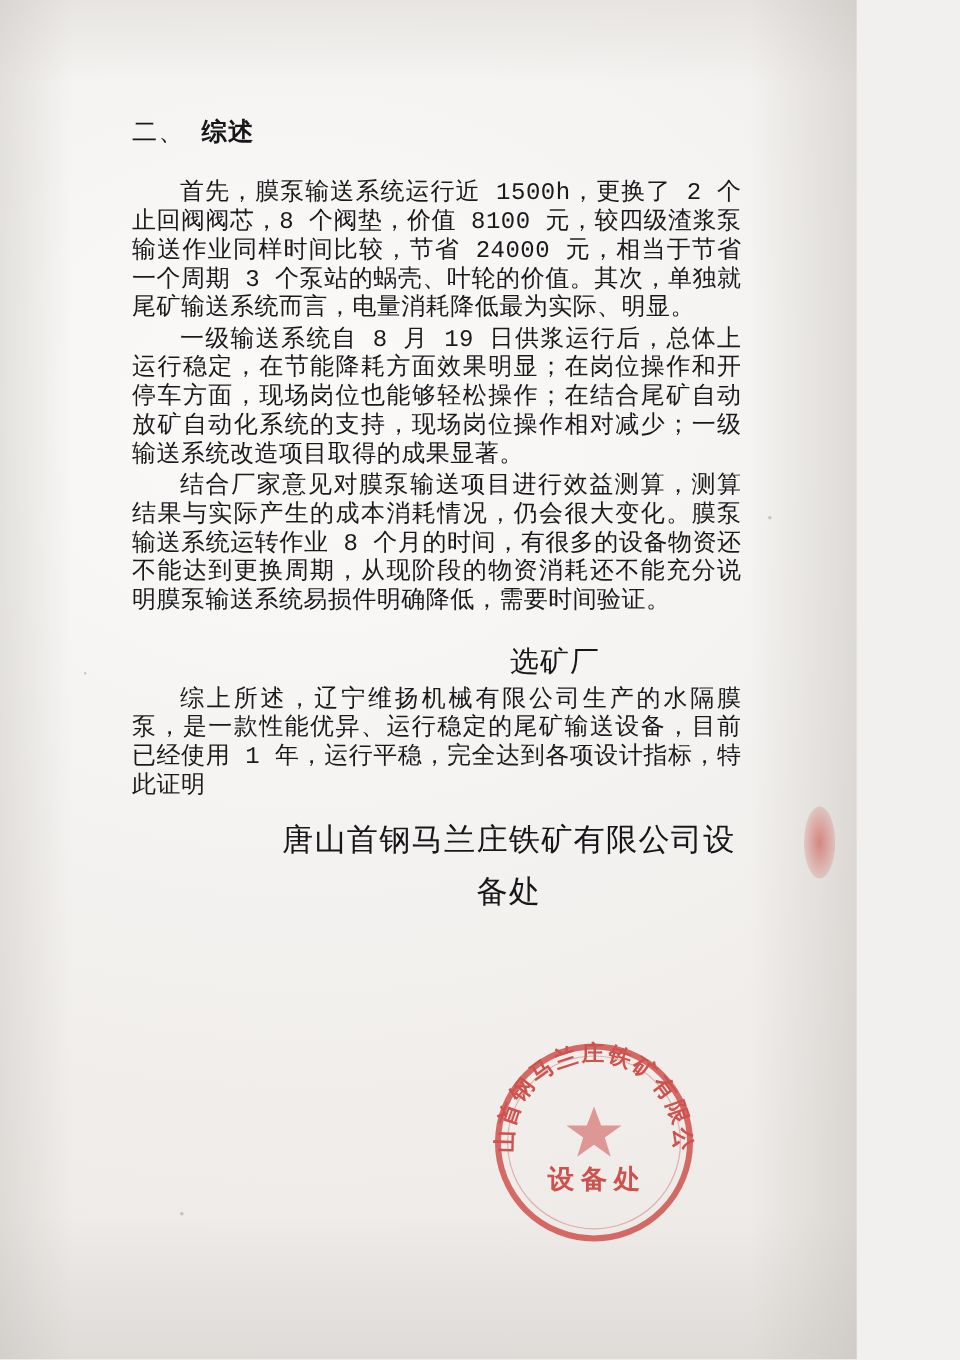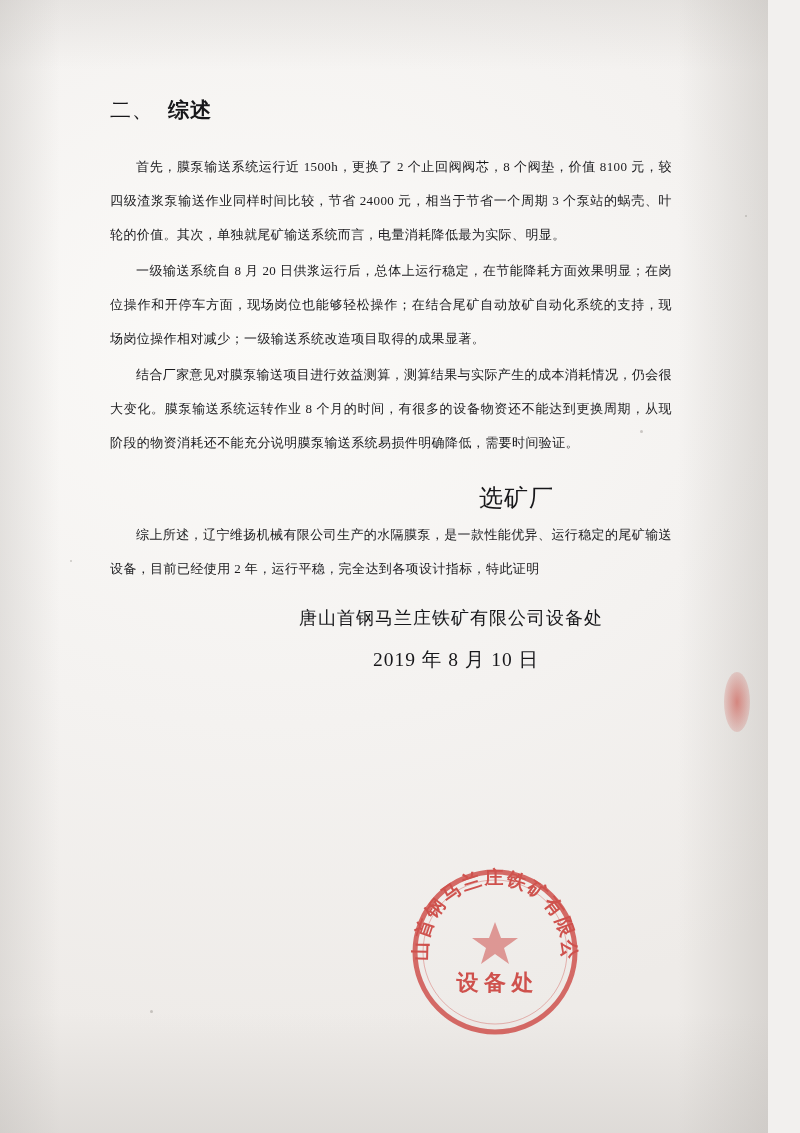--- a/index.html
+++ b/index.html
@@ -8,21 +8,21 @@
   }
   body {
     width: 800px;
     height: 1133px;
     background: #f2f0ee;
     font-family: "Liberation Serif", serif;
     overflow: hidden;
   }
   .page {
     position: relative;
-    width: 768px;
+    width: 714px;
     height: 1133px;
     background:
       radial-gradient(ellipse 900px 700px at 35% 30%, #fbfaf8 0%, #f4f2f0 55%, #eeebe8 100%);
     box-sizing: border-box;
     overflow: hidden;
   }
   
   .paper-shade-left {
     position: absolute;
     left: 0; top: 0;
@@ -72,27 +72,28 @@
   }
   .section-heading .num {
     display: inline-block;
     width: 58px;
   }
   .section-heading .title {
     font-weight: 600;
   }
 
   p.body-para {
-    font-size: 13px;
-    line-height: 34px;
+    font-size: 20px;
+    line-height: 24px;
     text-indent: 2em;
     margin: 0 0 2px 0;
     letter-spacing: 0.4px;
     text-align: justify;
     color: #1a1a1d;
+    font-family: Liberation Mono, monospace;
   }
 
   .sign-block {
     margin-top: 18px;
     text-align: right;
     padding-right: 118px;
   }
   .sign-org {
     font-size: 24px;
     line-height: 40px;
@@ -109,21 +110,21 @@
     margin-top: 20px;
   }
 
   .final-sign {
     position: relative;
     margin-top: 10px;
     text-align: center;
     padding-left: 120px;
   }
   .final-org {
-    font-size: 18px;
+    font-size: 26px;
     line-height: 44px;
     letter-spacing: 1px;
     position: relative;
     z-index: 3;
   }
   .final-date {
     font-size: 19.5px;
     line-height: 40px;
     letter-spacing: 1px;
     position: relative;
@@ -185,32 +186,31 @@
 
   <div class="ink-smudge"></div>
 
   <div class="content">
 
     <div class="section-heading">
       <span class="num">二、</span><span class="title">综述</span>
     </div>
 
     <p class="body-para">首先，膜泵输送系统运行近 1500h，更换了 2 个止回阀阀芯，8 个阀垫，价值 8100 元，较四级渣浆泵输送作业同样时间比较，节省 24000 元，相当于节省一个周期 3 个泵站的蜗壳、叶轮的价值。其次，单独就尾矿输送系统而言，电量消耗降低最为实际、明显。</p>
-    <p class="body-para">一级输送系统自 8 月 20 日供浆运行后，总体上运行稳定，在节能降耗方面效果明显；在岗位操作和开停车方面，现场岗位也能够轻松操作；在结合尾矿自动放矿自动化系统的支持，现场岗位操作相对减少；一级输送系统改造项目取得的成果显著。</p>
+    <p class="body-para">一级输送系统自 8 月 19 日供浆运行后，总体上运行稳定，在节能降耗方面效果明显；在岗位操作和开停车方面，现场岗位也能够轻松操作；在结合尾矿自动放矿自动化系统的支持，现场岗位操作相对减少；一级输送系统改造项目取得的成果显著。</p>
     <p class="body-para">结合厂家意见对膜泵输送项目进行效益测算，测算结果与实际产生的成本消耗情况，仍会很大变化。膜泵输送系统运转作业 8 个月的时间，有很多的设备物资还不能达到更换周期，从现阶段的物资消耗还不能充分说明膜泵输送系统易损件明确降低，需要时间验证。</p>
 
     <div class="sign-block">
       <div class="sign-org">选矿厂</div>
     </div>
 
-    <p class="body-para closing">综上所述，辽宁维扬机械有限公司生产的水隔膜泵，是一款性能优异、运行稳定的尾矿输送设备，目前已经使用 2 年，运行平稳，完全达到各项设计指标，特此证明</p>
+    <p class="body-para closing">综上所述，辽宁维扬机械有限公司生产的水隔膜泵，是一款性能优异、运行稳定的尾矿输送设备，目前已经使用 1 年，运行平稳，完全达到各项设计指标，特此证明</p>
 
     <div class="final-sign">
       <div class="final-org">唐山首钢马兰庄铁矿有限公司设备处</div>
-      <div class="final-date">2019 年 8 月 10 日</div>
     </div>
 
   </div>
 
   <div class="stamp">
     <svg width="180" height="180" viewBox="0 0 180 180" xmlns="http://www.w3.org/2000/svg">
       <defs>
         <path id="arcpath" d="M 22,90 A 68,68 0 1 1 158,90" fill="none"></path>
       </defs>
       <circle cx="90" cy="90" r="80" fill="none" stroke="#c8302b" stroke-width="5" opacity="0.85"></circle>

